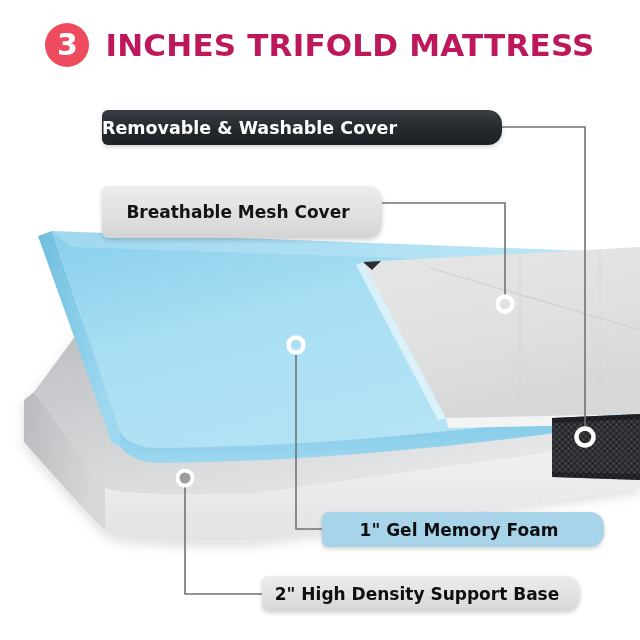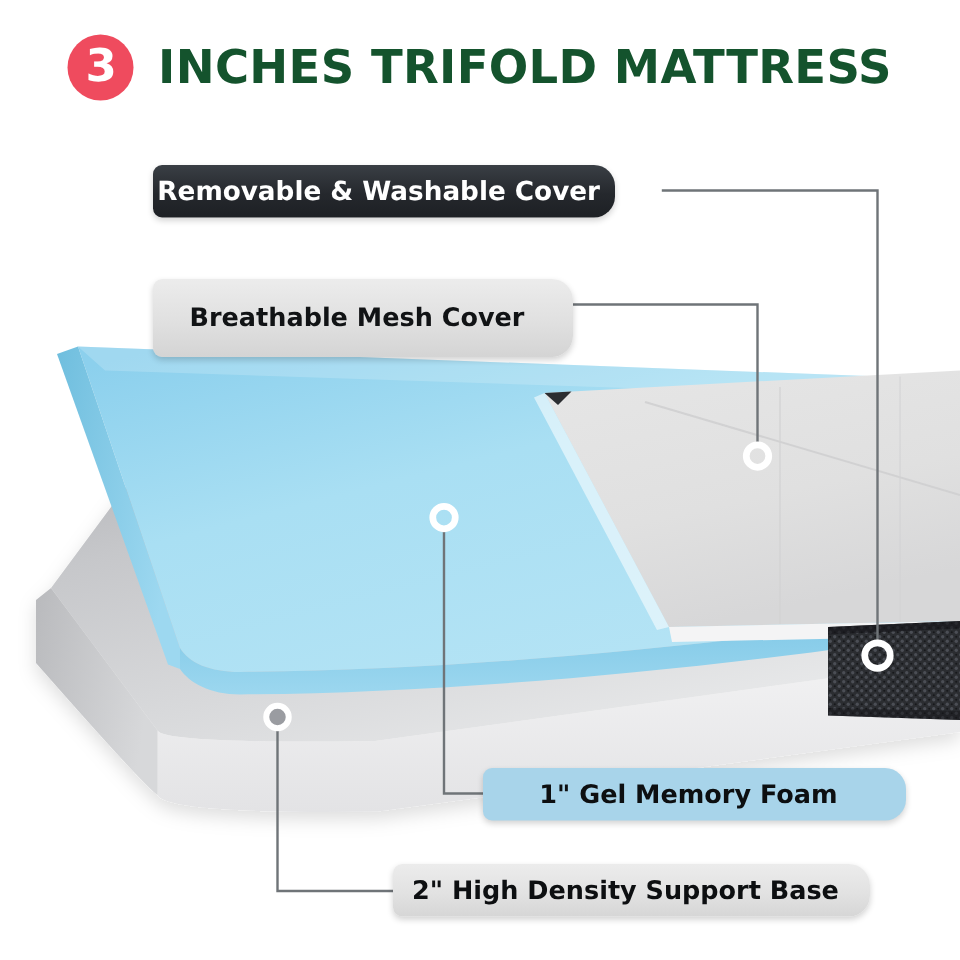--- a/index.html
+++ b/index.html
@@ -41,21 +41,21 @@
     font-size: 30px;
     font-weight: bold;
     display: flex;
     align-items: center;
     justify-content: center;
     line-height: 1;
     margin-right: 16px;
     font-family: "DejaVu Sans", sans-serif;
   }
   .title {
-    color: #14532d;
+    color: #be185d;
     font-size: 31px;
     font-weight: bold;
     letter-spacing: 0.2px;
     white-space: nowrap;
     font-family: "DejaVu Sans", sans-serif;
   }
 
   
   #art {
     position: absolute;
@@ -73,27 +73,27 @@
     border-radius: 14px;
     white-space: nowrap;
     font-weight: bold;
     font-family: "DejaVu Sans", sans-serif;
     box-shadow: 0 2px 4px rgba(0,0,0,0.18);
   }
 
   .pill-dark {
     left: 102px;
     top: 110px;
-    width: 308px;
+    width: 400px;
     height: 35px;
     background: linear-gradient(180deg, #3a3f45 0%, #25282d 55%, #1d2024 100%);
     color: #ffffff;
     font-size: 17.5px;
     border-radius: 6px 14px 14px 6px;
-    justify-content: flex-end;
+    justify-content: flex-start;
     padding-right: 10px;
   }
 
   .pill-grey1 {
     left: 102px;
     top: 186px;
     width: 280px;
     height: 52px;
     background: linear-gradient(180deg, #ececec 0%, #e0e0e0 55%, #d4d4d4 100%);
     color: #111315;

